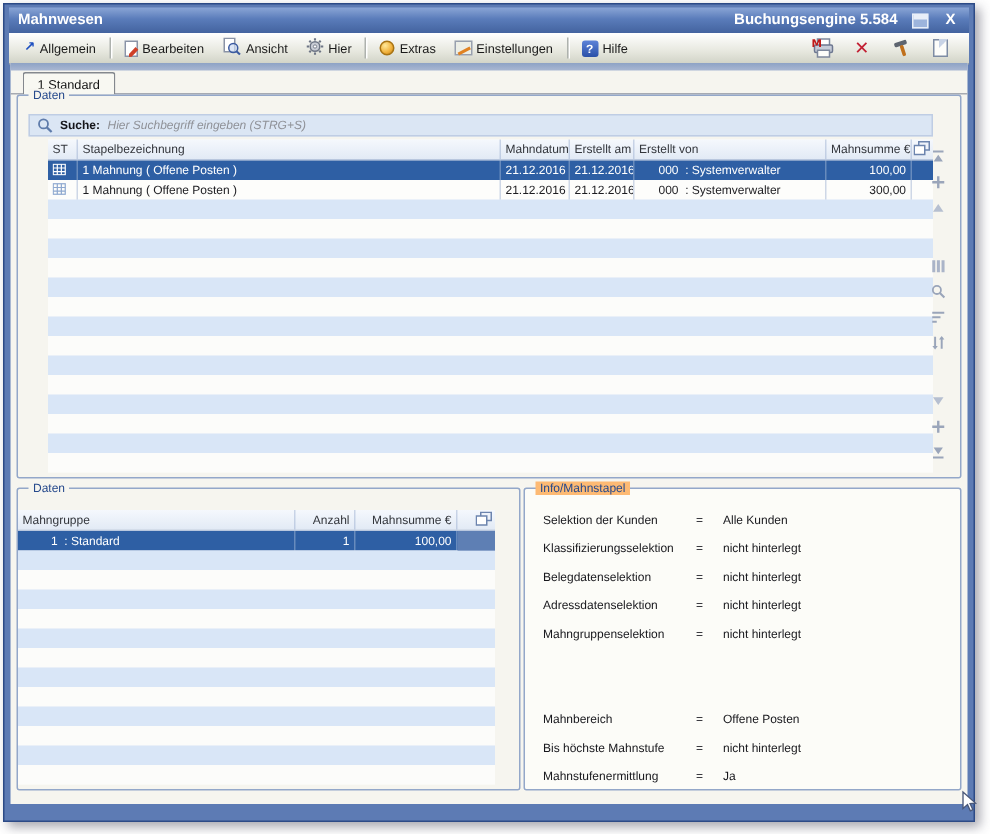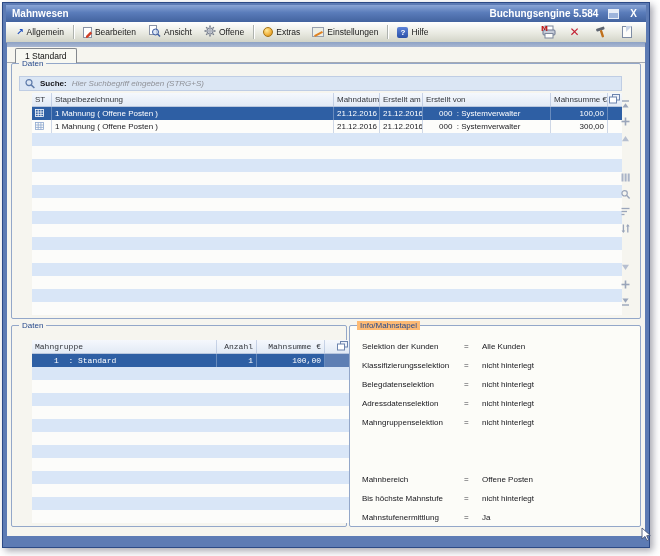--- a/index.html
+++ b/index.html
@@ -130,21 +130,21 @@
                 <line x1="6" y1="0.5" x2="6" y2="2"></line>
                 <line x1="6" y1="10" x2="6" y2="11.5"></line>
                 <line x1="0.5" y1="6" x2="2" y2="6"></line>
                 <line x1="10" y1="6" x2="11.5" y2="6"></line>
                 <line x1="2.2" y1="2.2" x2="3.2" y2="3.2"></line>
                 <line x1="8.8" y1="8.8" x2="9.8" y2="9.8"></line>
                 <line x1="8.8" y1="3.2" x2="9.8" y2="2.2"></line>
                 <line x1="2.2" y1="9.8" x2="3.2" y2="8.8"></line>
               </g>
             </svg></span>
-        <span>Offene</span>
+        <span>Hier</span>
       </div>
       <div class="msep"></div>
       <div class="mi">
         <span class="extras-ic"></span>
         <span>Extras</span>
       </div>
       <div class="mi">
         <span class="set-ic"></span>
         <span>Einstellungen</span>
       </div>
@@ -320,21 +320,21 @@
               <svg width="11" height="11" viewBox="0 0 11 11">
                 <path d="M5.5 6.8 L2.4 2.4 H8.6 Z" fill="#9aa5ba"></path>
                 <line x1="2" y1="9" x2="9" y2="9" stroke="#9aa5ba" stroke-width="1.4"></line>
               </svg>
             </span>
         </div>
       </div>
 
       <div class="group bl-group">
         <span class="glabel">Daten</span>
-        <div class="tbl" style="left:20px;top:14px;width:318px;font-family:Liberation Mono, monospace;">
+        <div class="tbl" style="left:0;top:14px;width:318px;">
           <div class="row thead">
             <div class="cell b-name">Mahngruppe</div>
             <div class="cell b-anz num">Anzahl</div>
             <div class="cell b-ms num">Mahnsumme €</div>
             <div class="cell b-ic"><svg width="11" height="10" viewBox="0 0 11 10" style="float:right">
                   <rect x="3.5" y="0.5" width="7" height="5.5" fill="#eef2fa" stroke="#6c84ae"></rect>
                   <rect x="0.5" y="3" width="7" height="6" fill="#fff" stroke="#6c84ae"></rect>
                 </svg></div>
           </div>
           <div class="row trow sel">

